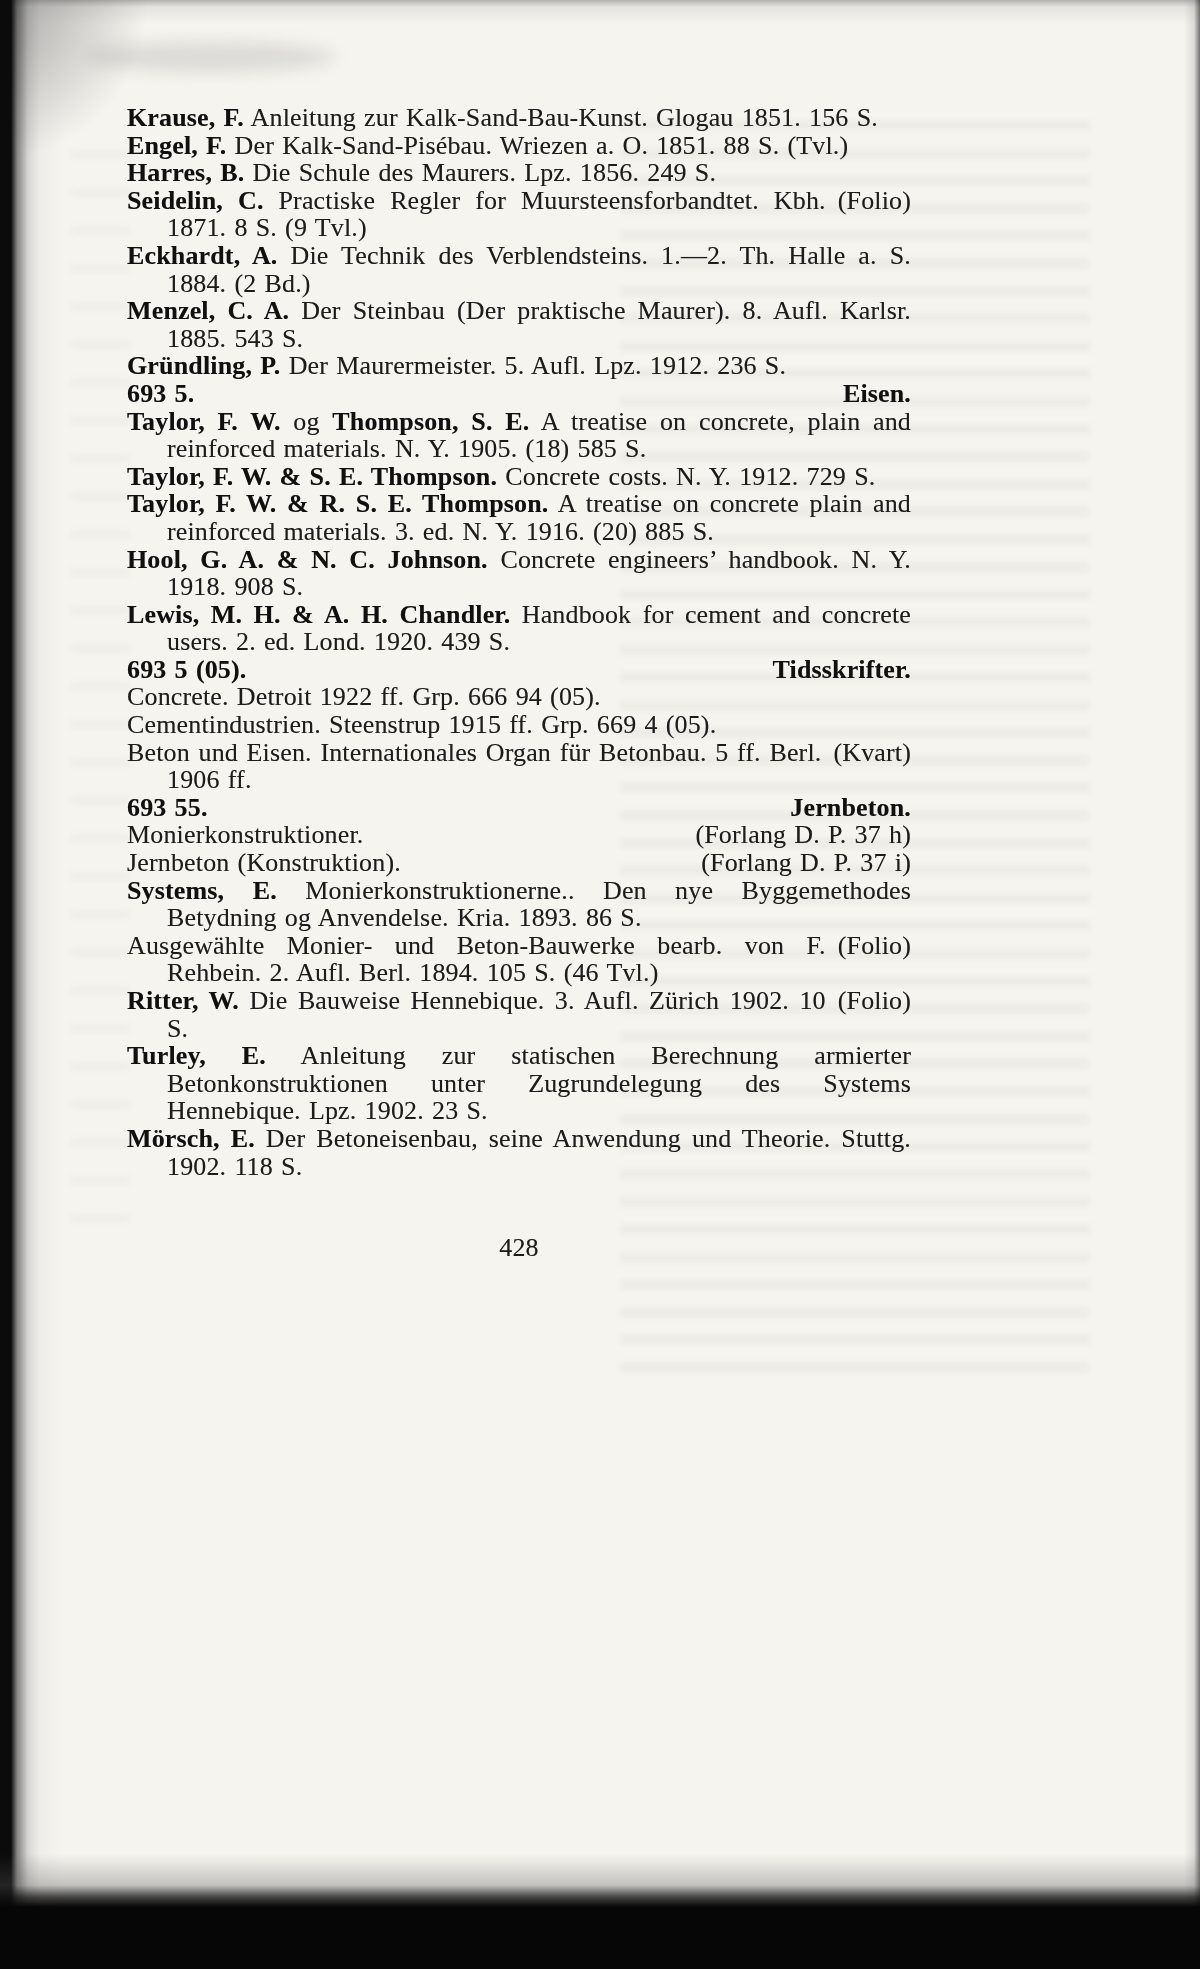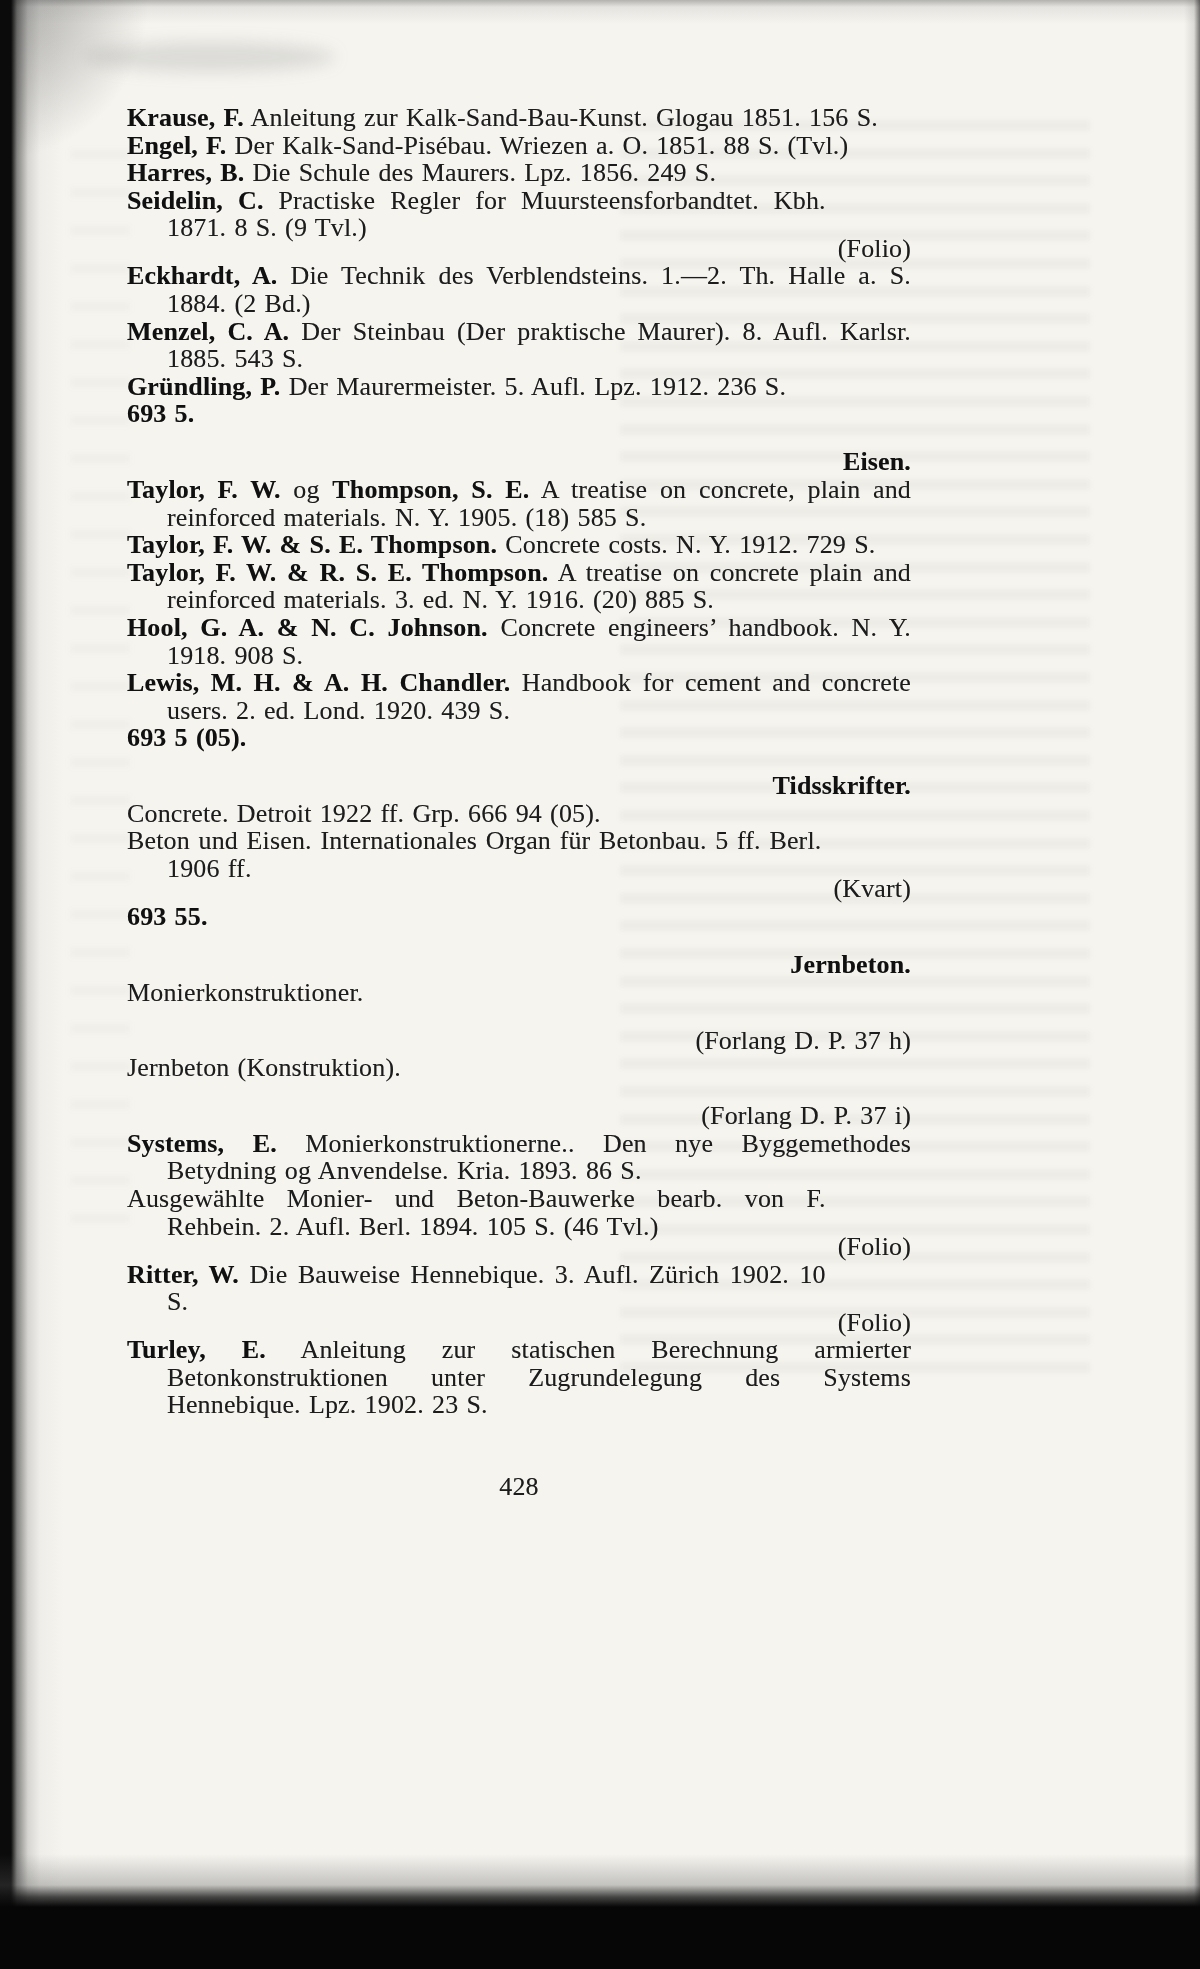--- a/index.html
+++ b/index.html
@@ -95,21 +95,20 @@
     text-align: justify;
     padding-left: 40px;
     text-indent: -40px;
     display: flow-root;
   }
   .entry .b { font-weight: bold; color: #101010; }
   .entry .right {
     float: right;
     text-indent: 0;
     padding-left: 12px;
-    margin-top: 48px;
   }
   .page-number {
     margin-top: 54px;
     text-align: center;
     text-indent: 0;
     font-size: 26px;
   }
 </style>
 </head>
 <body>
@@ -130,28 +129,30 @@
         <p class="entry"><span class="b">Menzel, C. A.</span><span class="r"> Der Steinbau (Der praktische Maurer). 8. Aufl. Karlsr. 1885. 543 S.</span></p>
         <p class="entry"><span class="b">Gründling, P.</span><span class="r"> Der Maurermeister. 5. Aufl. Lpz. 1912. 236 S.</span></p>
         <p class="entry section"><span class="right b">Eisen.</span><span class="b">693 5.</span></p>
         <p class="entry"><span class="b">Taylor, F. W.</span><span class="r"> og </span><span class="b">Thompson, S. E.</span><span class="r"> A treatise on concrete, plain and reinforced materials. N. Y. 1905. (18) 585 S.</span></p>
         <p class="entry"><span class="b">Taylor, F. W. &amp; S. E. Thompson.</span><span class="r"> Concrete costs. N. Y. 1912. 729 S.</span></p>
         <p class="entry"><span class="b">Taylor, F. W. &amp; R. S. E. Thompson.</span><span class="r"> A treatise on concrete plain and reinforced materials. 3. ed. N. Y. 1916. (20) 885 S.</span></p>
         <p class="entry"><span class="b">Hool, G. A. &amp; N. C. Johnson.</span><span class="r"> Concrete engineers’ handbook. N. Y. 1918. 908 S.</span></p>
         <p class="entry"><span class="b">Lewis, M. H. &amp; A. H. Chandler.</span><span class="r"> Handbook for cement and concrete users. 2. ed. Lond. 1920. 439 S.</span></p>
         <p class="entry section"><span class="right b">Tidsskrifter.</span><span class="b">693 5 (05).</span></p>
         <p class="entry"><span class="r">Concrete. Detroit 1922 ff. Grp. 666 94 (05).</span></p>
+        <p class="entry"><span class="r">Cementindustrien. Steenstrup 1915 ff. Grp. 669 4 (05).</span></p>
         <p class="entry"><span class="right">(Kvart)</span><span class="r">Beton und Eisen. Internationales Organ für Betonbau. 5 ff. Berl. 1906 ff.</span></p>
         <p class="entry section"><span class="right b">Jernbeton.</span><span class="b">693 55.</span></p>
         <p class="entry"><span class="right">(Forlang D. P. 37 h)</span><span class="r">Monierkonstruktioner.</span></p>
         <p class="entry"><span class="right">(Forlang D. P. 37 i)</span><span class="r">Jernbeton (Konstruktion).</span></p>
         <p class="entry"><span class="b">Systems, E.</span><span class="r"> Monierkonstruktionerne.. Den nye Byggemethodes Betydning og Anvendelse. Kria. 1893. 86 S.</span></p>
         <p class="entry"><span class="right">(Folio)</span><span class="r">Ausgewählte Monier- und Beton-Bauwerke bearb. von F. Rehbein. 2. Aufl. Berl. 1894. 105 S. (46 Tvl.)</span></p>
         <p class="entry"><span class="right">(Folio)</span><span class="b">Ritter, W.</span><span class="r"> Die Bauweise Hennebique. 3. Aufl. Zürich 1902. 10 S.</span></p>
         <p class="entry"><span class="b">Turley, E.</span><span class="r"> Anleitung zur statischen Berechnung armierter Betonkonstruktionen unter Zugrundelegung des Systems Hennebique. Lpz. 1902. 23 S.</span></p>
+        <p class="entry"><span class="b">Mörsch, E.</span><span class="r"> Der Betoneisenbau, seine Anwendung und Theorie. Stuttg. 1902. 118 S.</span></p>
       </div>
     <div class="page-number">428</div>
   </div>
 
   <div class="edge corner-tl"></div>
   <div class="edge edge-top"></div>
   <div class="edge edge-left"></div>
   <div class="edge edge-right"></div>
   <div class="edge edge-bottom"></div>
 

